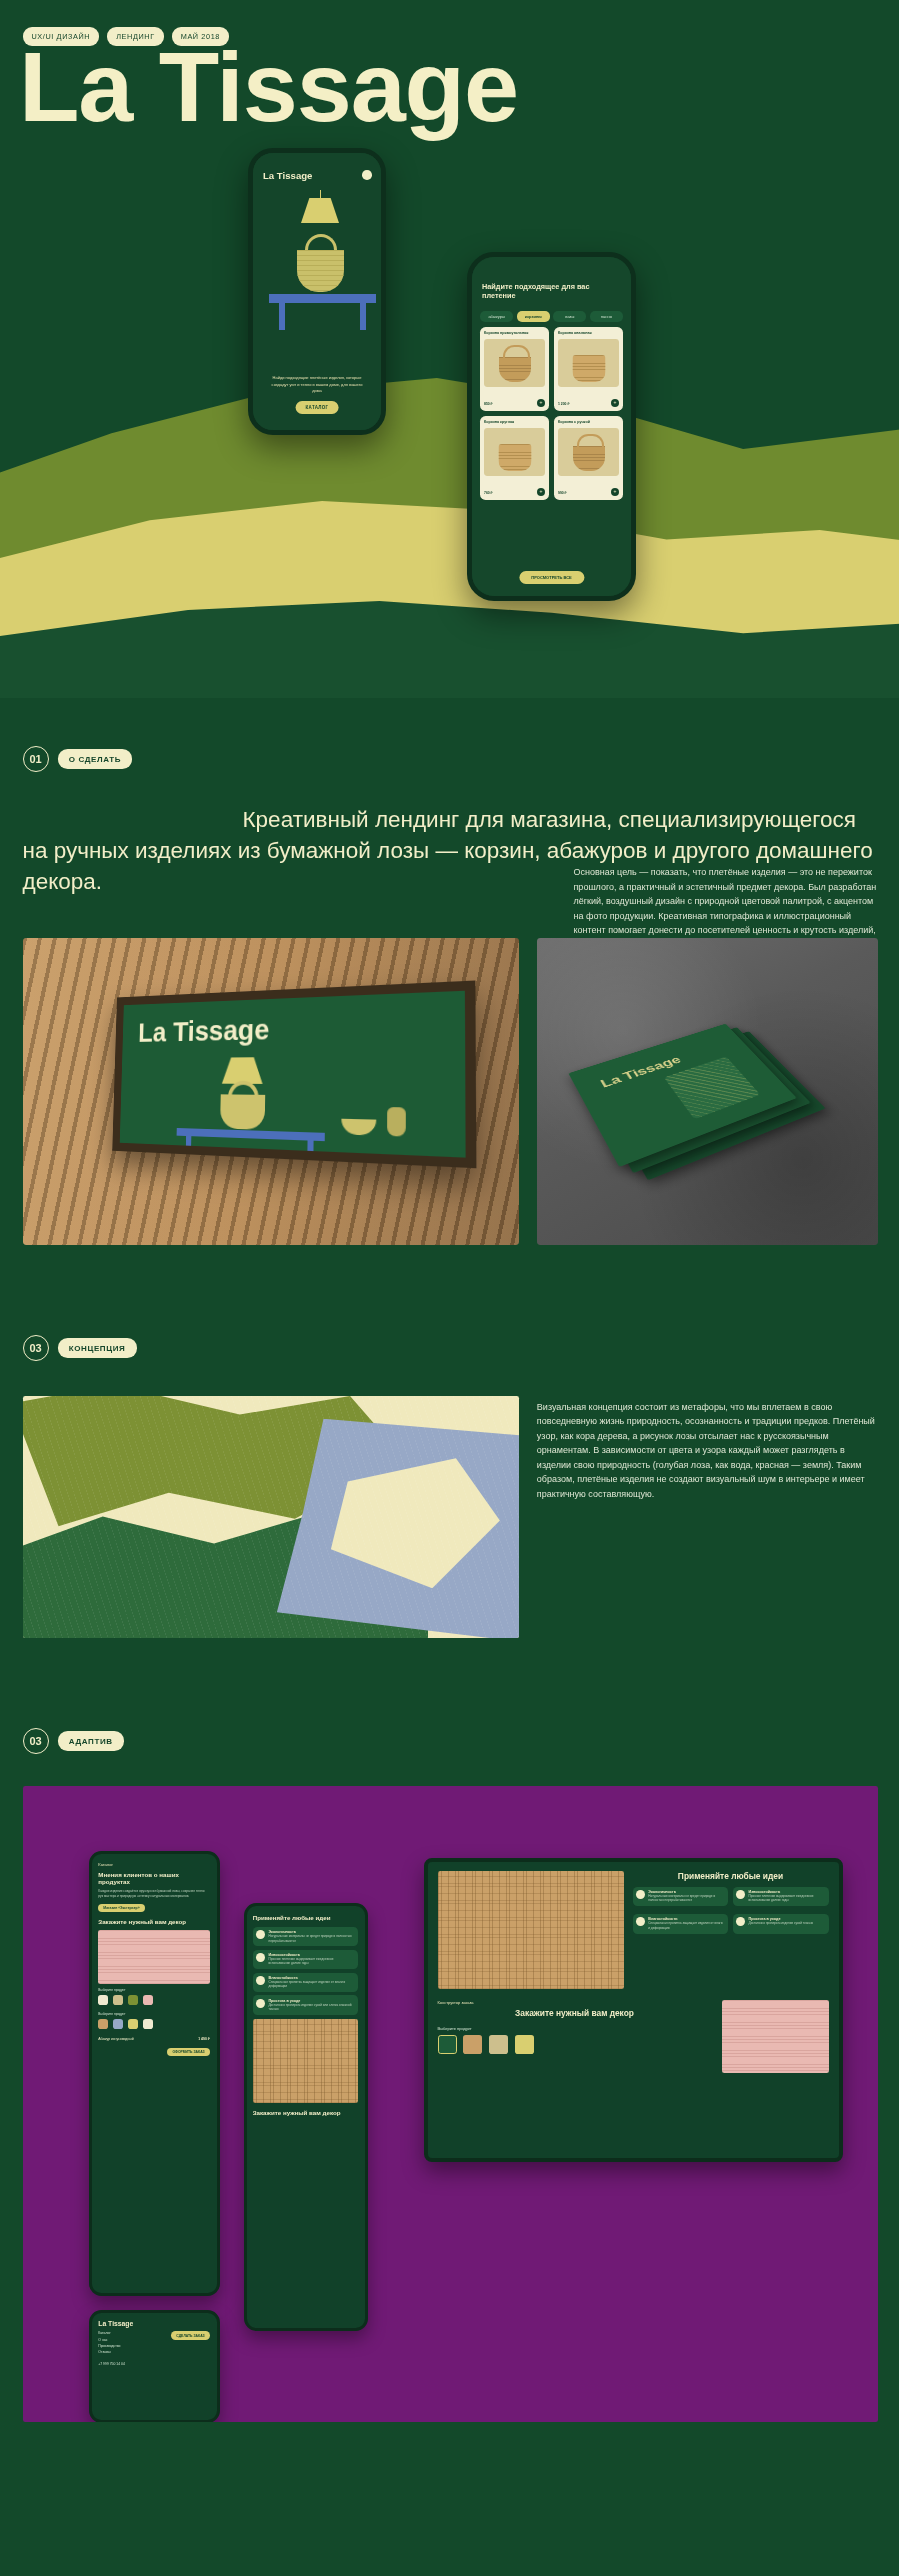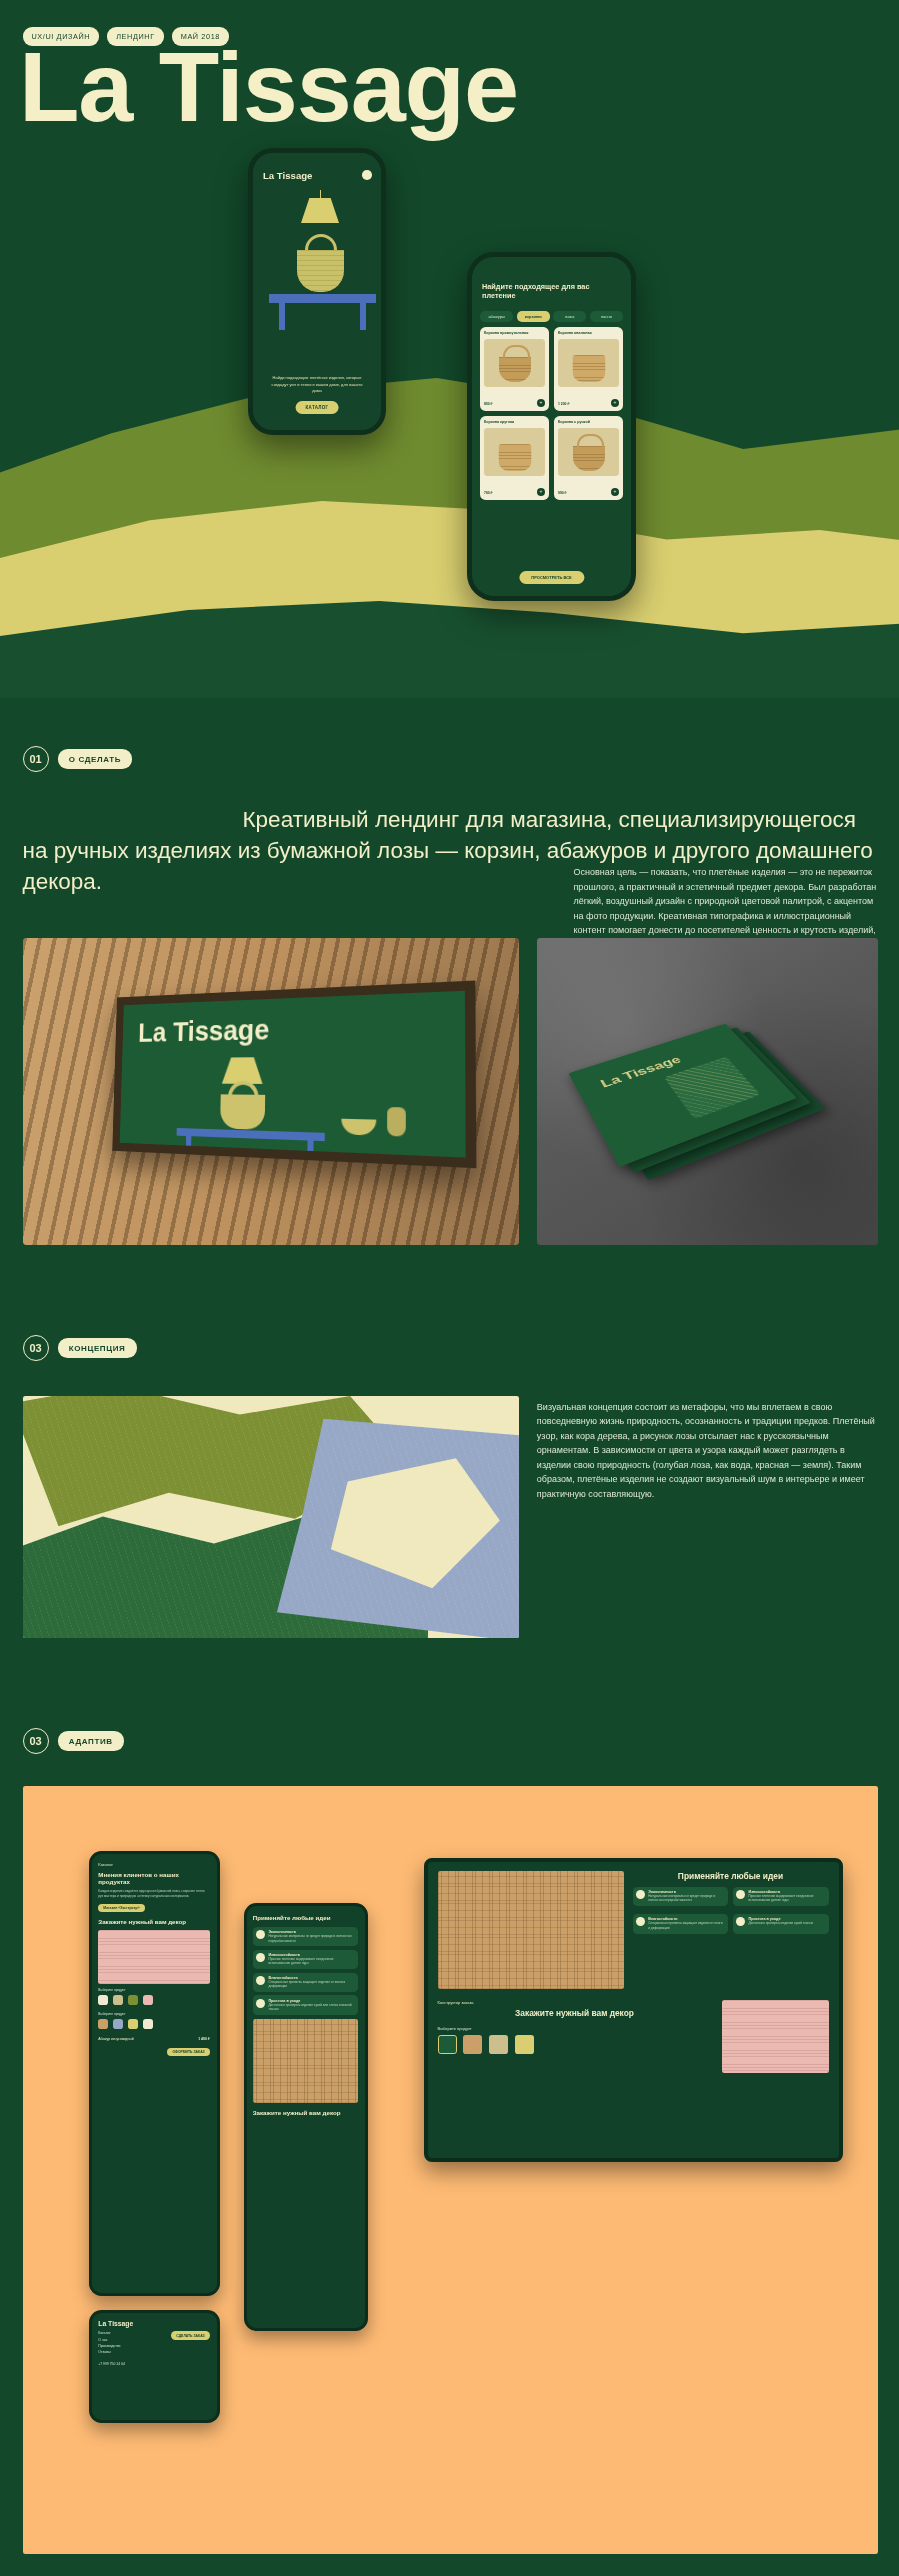--- a/index.html
+++ b/index.html
@@ -350,22 +350,22 @@
   }
   .concept-text {
     width: 350px;
     font-size:9px; line-height:1.62; color:#dfe7d4;
     padding-top: 3.4px;
   }
 
   
   .adaptive {
     margin: 32px 22.5px 0 22.5px;
-    width: 855px; height: 768px;
-    background:#fdba74; border-radius:2.3px;
+    width: 855px; height: 636px;
+    background:#701a75; border-radius:2.3px;
     position:relative; overflow:hidden;
   }
   .mini-phone {
     position:absolute; background:#114129; border:3.4px solid #0c2d1b;
     border-radius:12.4px; overflow:hidden;
     box-shadow: 0 8px 17px rgba(0,0,0,.35);
   }
   .mp1 { left:66px; top:65px; width:131px; height:445px; }
   .mp2 { left:221px; top:117px; width:124px; height:428px; }
   .mp3 { left:66px; top:524px; width:131px; height:113px; }

